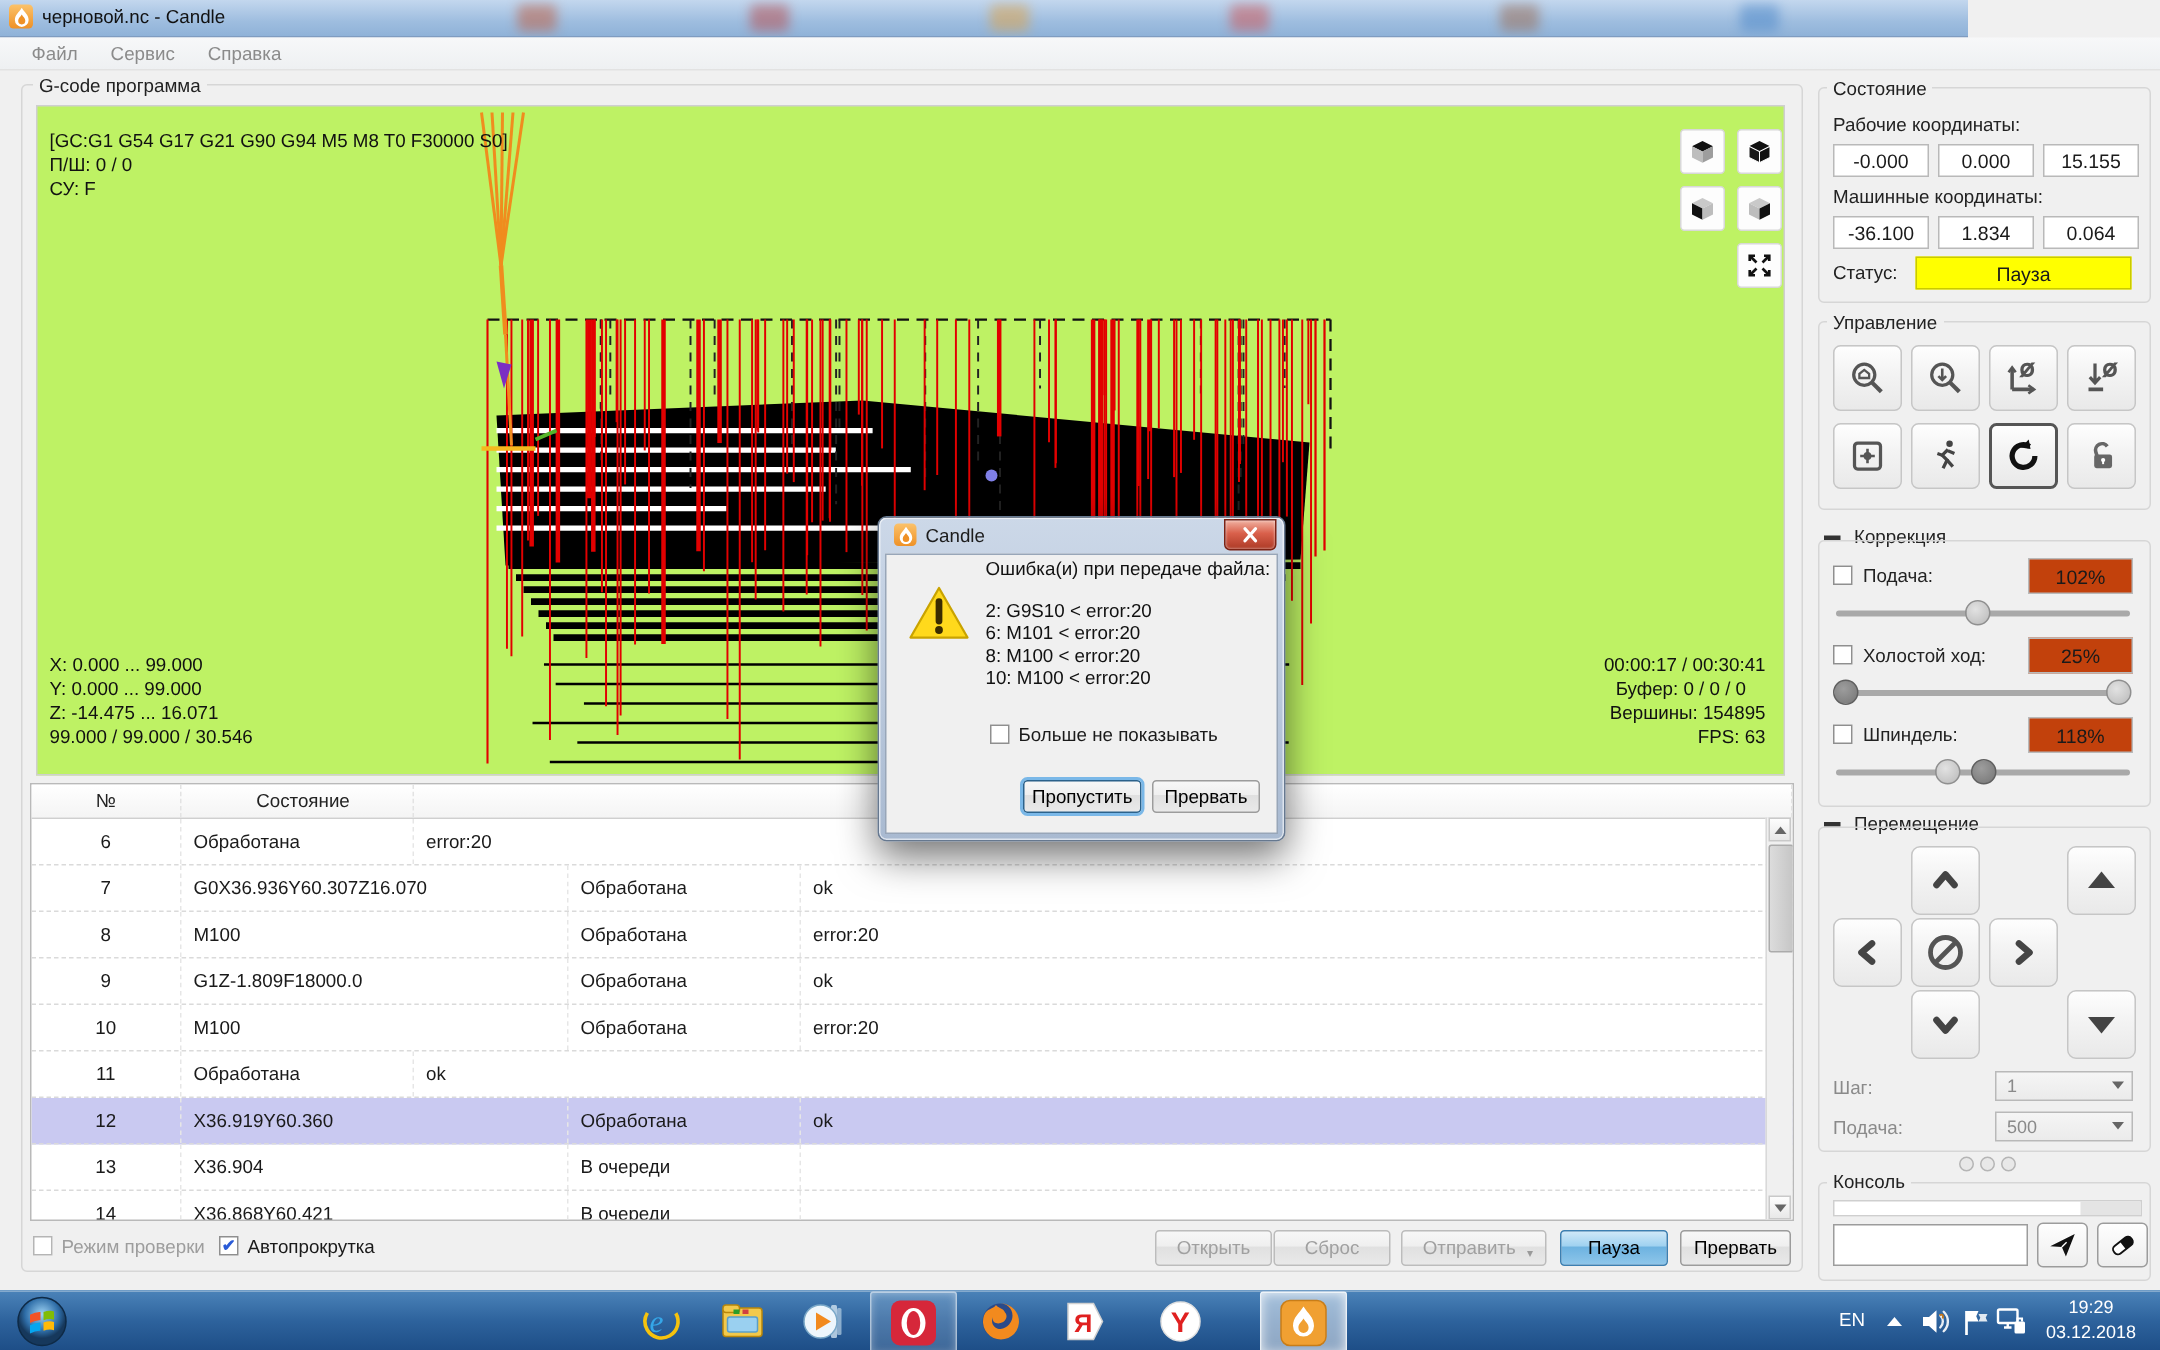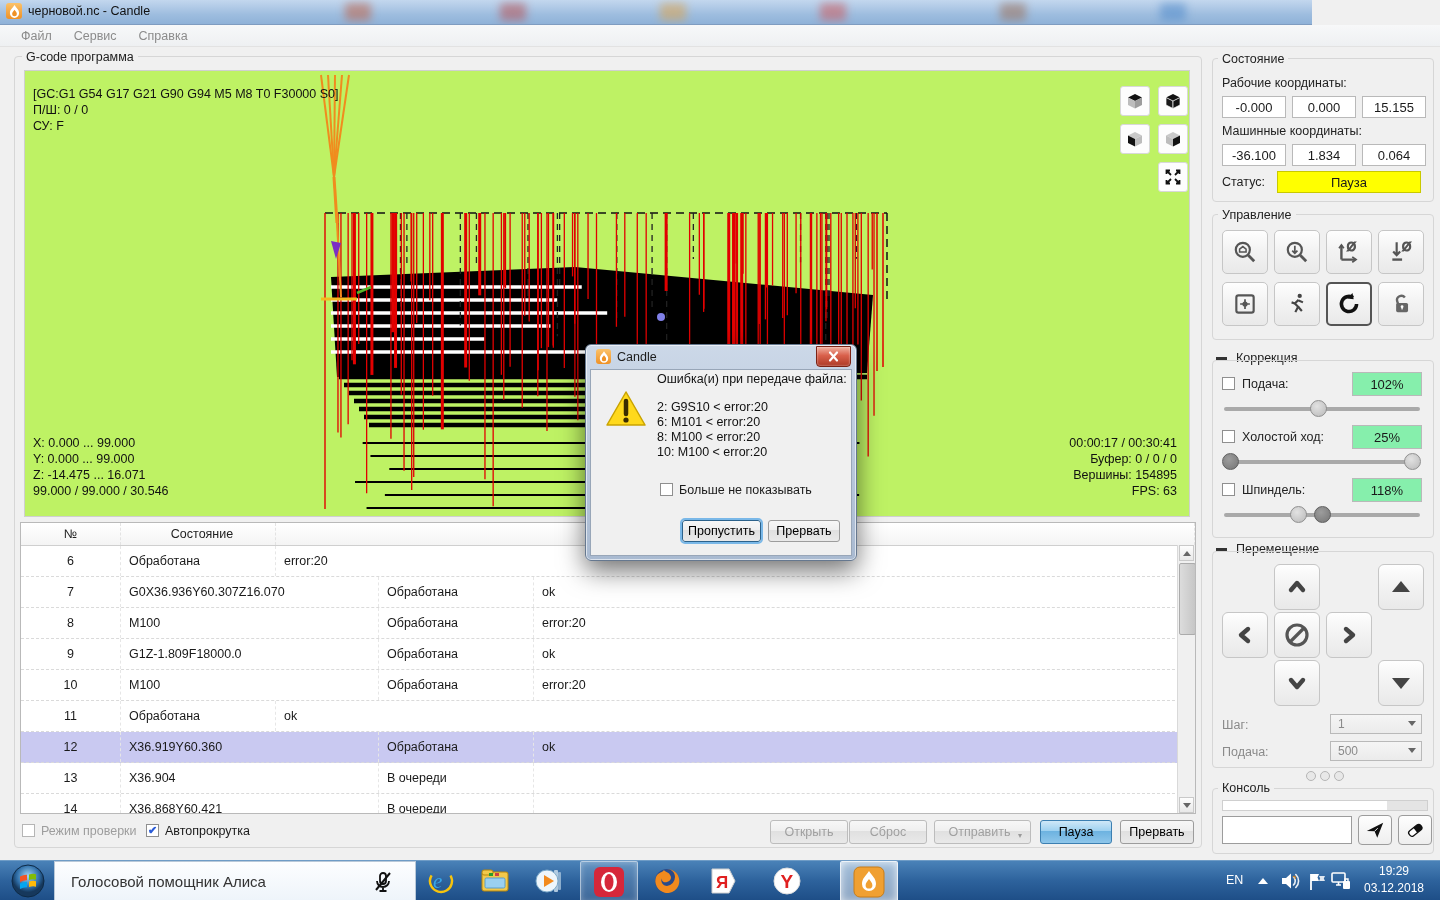--- a/index.html
+++ b/index.html
@@ -62,21 +62,21 @@
   .ctrlbtn{position:absolute;width:46px;height:44px;background:linear-gradient(#fefefe,#f3f3f3 45%,#e9e9e9);
     border:1px solid #c6c6c6;border-radius:5px;display:flex;align-items:center;justify-content:center;box-sizing:border-box}
   .ctrlbtn.focus{border:2px solid #555}
   .jogbtn{position:absolute;width:46px;height:46px;background:linear-gradient(#fefefe,#f3f3f3 45%,#e9e9e9);
     border:1px solid #c6c6c6;border-radius:6px;display:flex;align-items:center;justify-content:center;box-sizing:border-box}
   .minus-ic{position:absolute;width:11px;height:3px;background:#333;margin-top:5px}
   .strack{position:absolute;width:196px;height:4px;background:#a9a9a9;border-radius:2px}
   .knob{position:absolute;top:-7px;width:17px;height:17px;border-radius:50%;
     background:radial-gradient(circle at 40% 35%,#e2e2e2,#b9b9b9);border:1px solid #8f8f8f;box-sizing:border-box}
   .knob.dark{background:radial-gradient(circle at 40% 35%,#9d9d9d,#757575);border-color:#5f5f5f}
-  .valbox{position:absolute;width:70px;height:24px;background:#86efac;border:1px solid #b9b9b9;font-size:13px;
+  .valbox{position:absolute;width:70px;height:24px;background:#c2410c;border:1px solid #b9b9b9;font-size:13px;
     display:flex;align-items:center;justify-content:center;box-sizing:border-box}
   .combo{position:absolute;width:92px;height:20px;background:linear-gradient(#f5f5f5,#ebebeb);border:1px solid #b9b9b9;
     color:#8a8a8a;font-size:12px;display:flex;align-items:center;padding-left:7px;box-sizing:border-box}
   .combo .arr{position:absolute;right:5px;top:6px}
   .dots3{position:absolute;display:flex;gap:4px}
   .dot{width:8px;height:8px;border-radius:50%;border:1px solid #b5b5b5;background:#e8e8e8}
   .conbtn{position:absolute;width:34px;height:30px;background:linear-gradient(#fefefe,#eee);border:1px solid #9c9c9c;
     border-radius:4px;display:flex;align-items:center;justify-content:center;box-sizing:border-box}
   
   #dialog{left:585px;top:344px;width:270px;height:215px;border-radius:6px;
@@ -297,21 +297,21 @@
       <circle cx="636" cy="246" r="4" fill="#8080e8"></circle>
     </svg>
   <div class="viz-text" style="left:8px;top:16px">[GC:G1 G54 G17 G21 G90 G94 M5 M8 T0 F30000 S0]</div>
   <div class="viz-text" style="left:8px;top:32px">П/Ш: 0 / 0</div>
   <div class="viz-text" style="left:8px;top:48px">СУ: F</div>
   <div class="viz-text" style="left:8px;top:365px">X: 0.000 ... 99.000</div>
   <div class="viz-text" style="left:8px;top:381px">Y: 0.000 ... 99.000</div>
   <div class="viz-text" style="left:8px;top:397px">Z: -14.475 ... 16.071</div>
   <div class="viz-text" style="left:8px;top:413px">99.000 / 99.000 / 30.546</div>
   <div class="viz-text" style="right:12px;top:365px;text-align:right;position:absolute">00:00:17 / 00:30:41</div>
-  <div class="viz-text" style="right:12px;top:381px;text-align:left;position:absolute">Буфер: 0 / 0 / 0</div>
+  <div class="viz-text" style="right:25px;top:381px;text-align:left;position:absolute">Буфер: 0 / 0 / 0</div>
   <div class="viz-text" style="right:12px;top:397px;text-align:right;position:absolute">Вершины: 154895</div>
   <div class="viz-text" style="right:12px;top:413px;text-align:right;position:absolute">FPS: 63</div>
 
   
   <div class="viewbtn" style="left:1095px;top:15px">
     <svg width="20" height="20" viewBox="0 0 20 20">
         <path d="M10 3 17 6.5 10 10 3 6.5Z" fill="#111"></path>
         <path d="M3 6.5 10 10V17.5L3 14Z" fill="#bdbdbd"></path>
         <path d="M17 6.5 10 10V17.5L17 14Z" fill="#9d9d9d"></path>
       </svg>
@@ -659,28 +659,20 @@
         </defs>
       <circle cx="18" cy="18" r="16" fill="url(#orb)" stroke="#0e2a46" stroke-width="1"></circle>
       <g transform="skewY(-6)">
         <path d="M10 14.5q4-1.6 7-1v5.5q-3-.6-7 1z" fill="#f35325"></path>
         <path d="M19 13.6q4-.9 7 .4v5.5q-3-1.3-7-.4z" fill="#81bc06"></path>
         <path d="M10 21.5q4-1.6 7-1V26q-3-.6-7 1z" fill="#05a6f0"></path>
         <path d="M19 20.6q4-.9 7 .4v5.5q-3-1.3-7-.4z" fill="#ffba08"></path>
       </g>
       </svg>
   </div>
-  <div id="alisa">
-    <span class="txt">Голосовой помощник Алиса</span>
-    <svg style="position:absolute;right:22px;top:9px" width="20" height="22" viewBox="0 0 20 22">
-      <rect x="7" y="2" width="6" height="11" rx="3" fill="none" stroke="#111" stroke-width="1.8"></rect>
-      <path d="M4 10a6 6 0 0 0 12 0M10 16v4M6.5 20h7" fill="none" stroke="#111" stroke-width="1.8"></path>
-      <line x1="3" y1="19" x2="17" y2="2" stroke="#111" stroke-width="2"></line>
-      </svg>
-  </div>
   <div class="ticon" style="left:418px;width:46px">
     <svg width="30" height="30" viewBox="0 0 30 30">
       <circle cx="15" cy="15" r="11" fill="none" stroke="#f6c30d" stroke-width="2.4" stroke-dasharray="46 24" transform="rotate(-30 15 15)"></circle>
       <text x="7" y="22" font-size="21" font-style="italic" fill="#35a6e8" font-family="'Liberation Serif',serif">e</text>
       </svg>
   </div>
   <div class="ticon" style="left:472px;width:46px">
     <svg width="30" height="26" viewBox="0 0 30 26">
       <rect x="2" y="4" width="26" height="19" rx="2" fill="#f2c94c" stroke="#b8860b"></rect>
       <rect x="2" y="2" width="11" height="5" rx="2" fill="#f2c94c" stroke="#b8860b"></rect>

